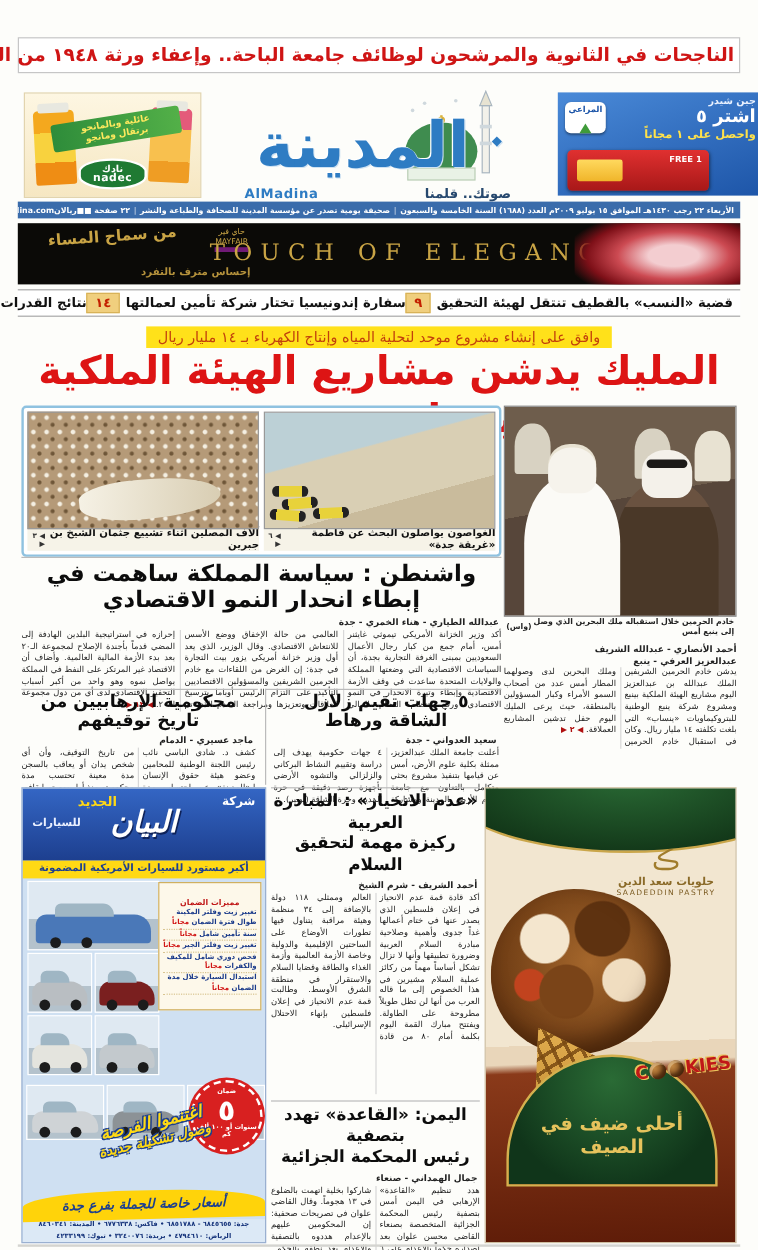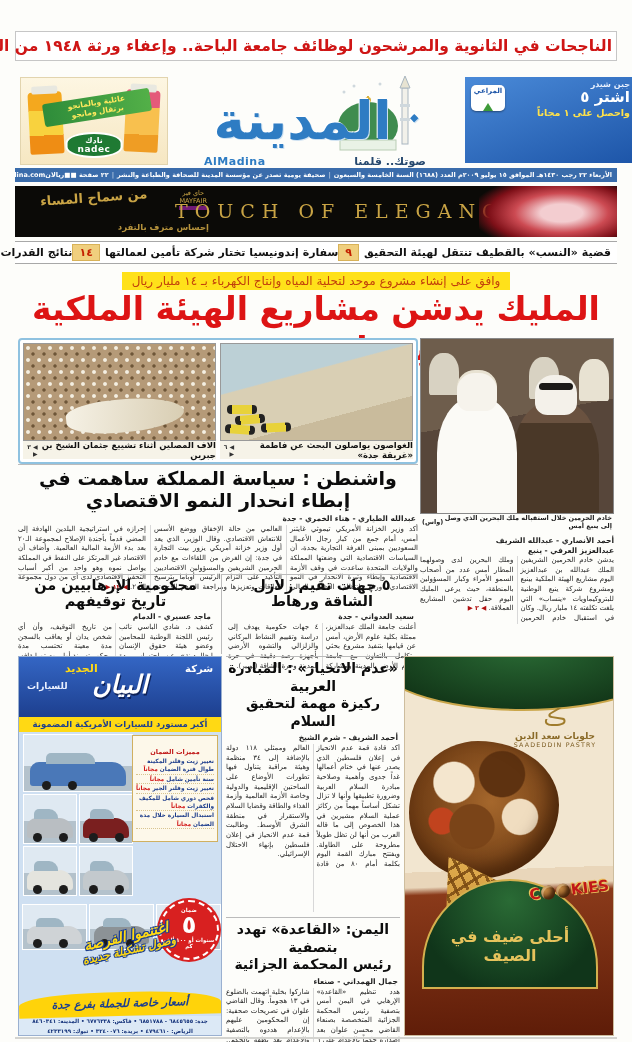--- a/index.html
+++ b/index.html
@@ -240,20 +240,24 @@
   </div>
 
   <div class="abs ad-almarai">
     <span class="alm-top">جبن شيدر</span>
     <span class="alm-buy">اشتر ٥</span>
     <span class="alm-get">واحصل على ١ مجاناً</span>
     <div class="alm-logo">
       <span class="t">المراعي</span>
       <span class="leaf"></span>
     </div>
+    <div class="alm-box">
+      <span class="slice"></span>
+      <span class="free">1 FREE</span>
+    </div>
   </div>
 
   <div class="abs datebar">
     <span>الأربعاء ٢٢ رجب ١٤٣٠هـ الموافق ١٥ يوليو ٢٠٠٩م العدد (١٦٨٨) السنة الخامسة والسبعون</span>
     <span class="sep">|</span>
     <span>صحيفة يومية تصدر عن مؤسسة المدينة للصحافة والطباعة والنشر</span>
     <span class="sep">|</span>
     <span>٢٢ صفحة ■■</span>
     <span>ريالان</span>
     <span style="direction:ltr">www.al-madina.com</span>

